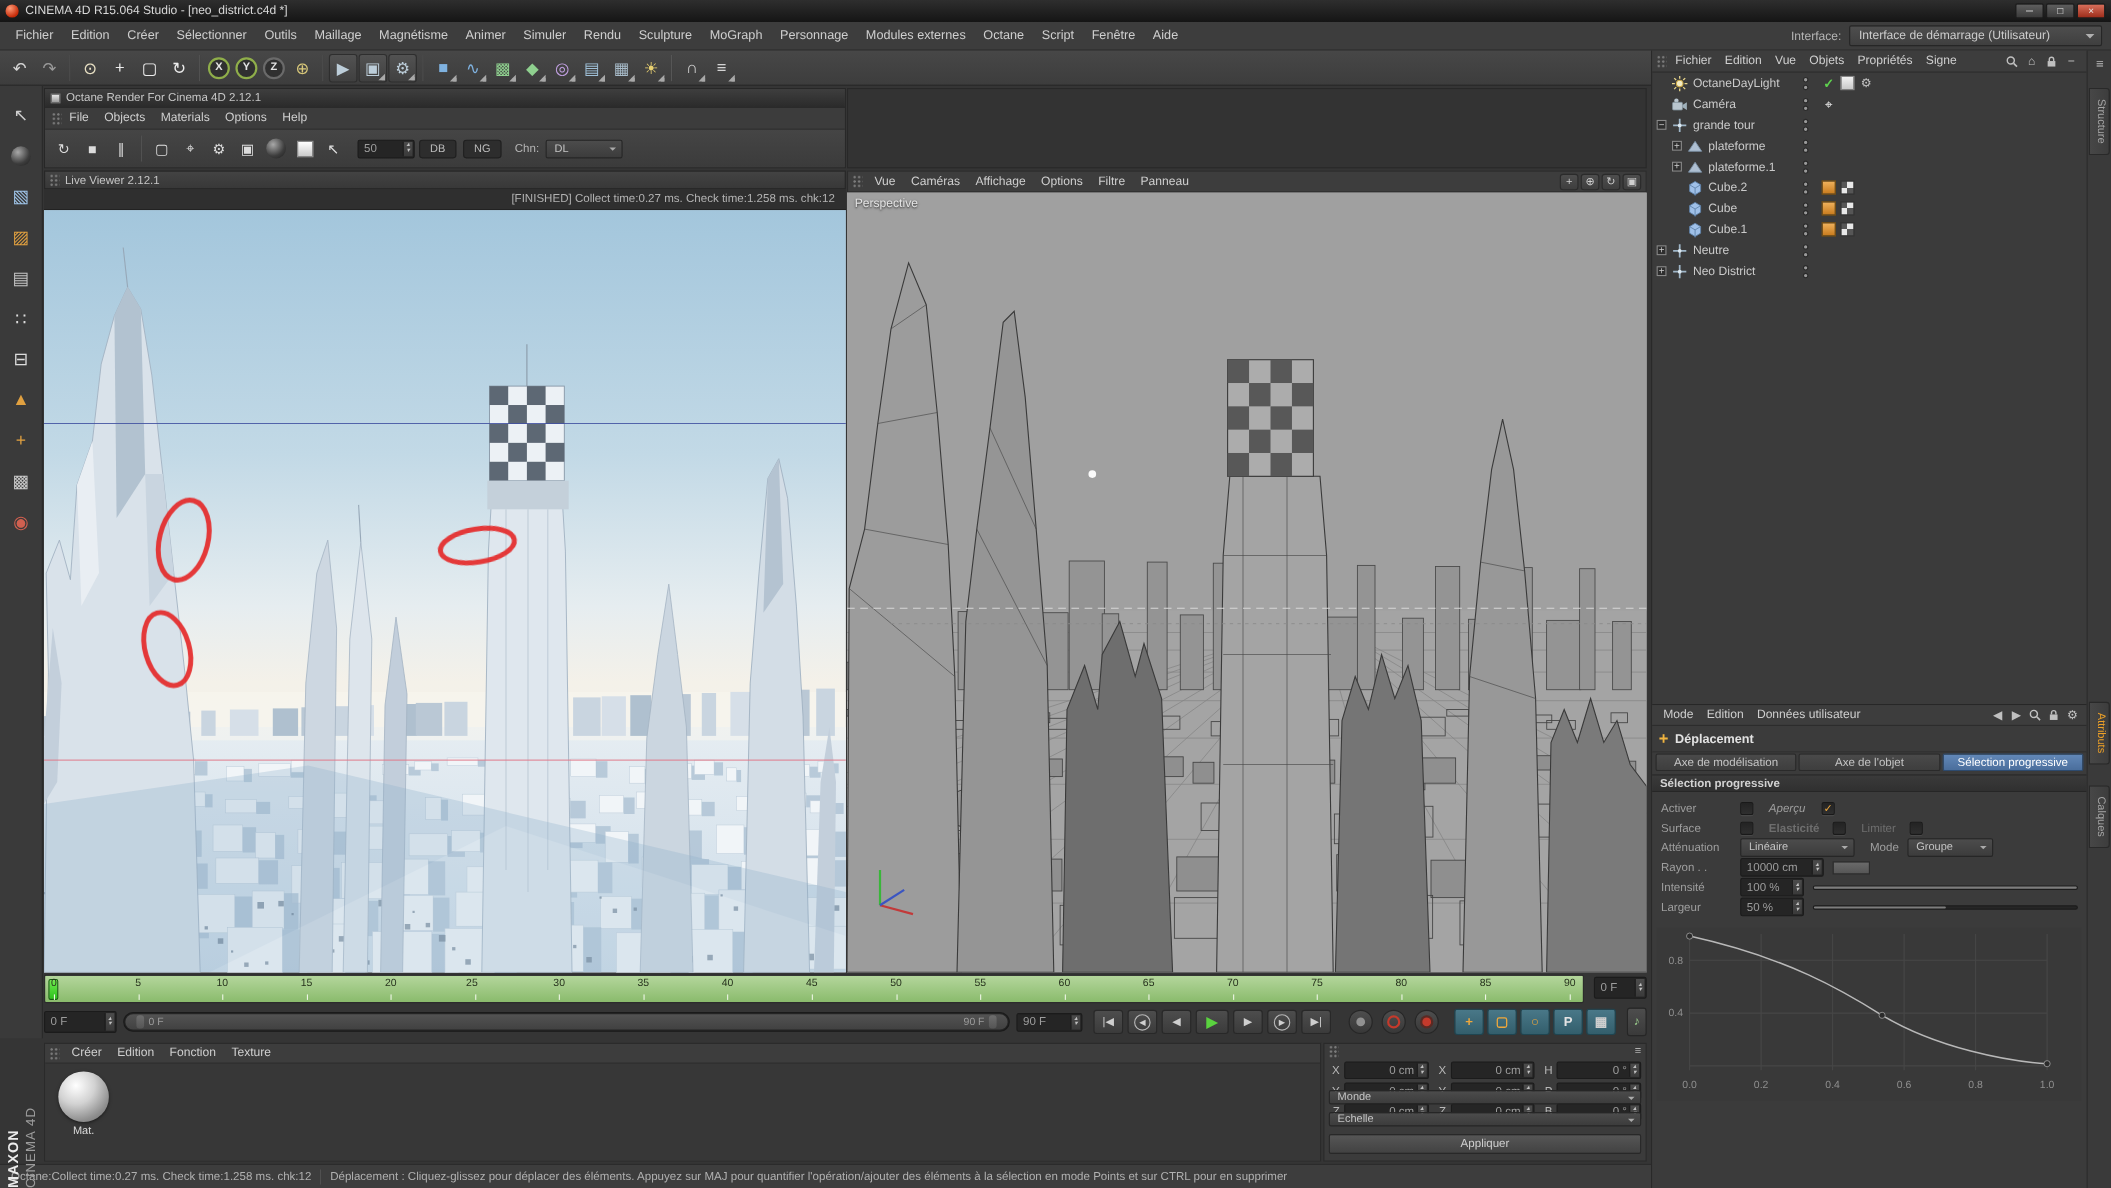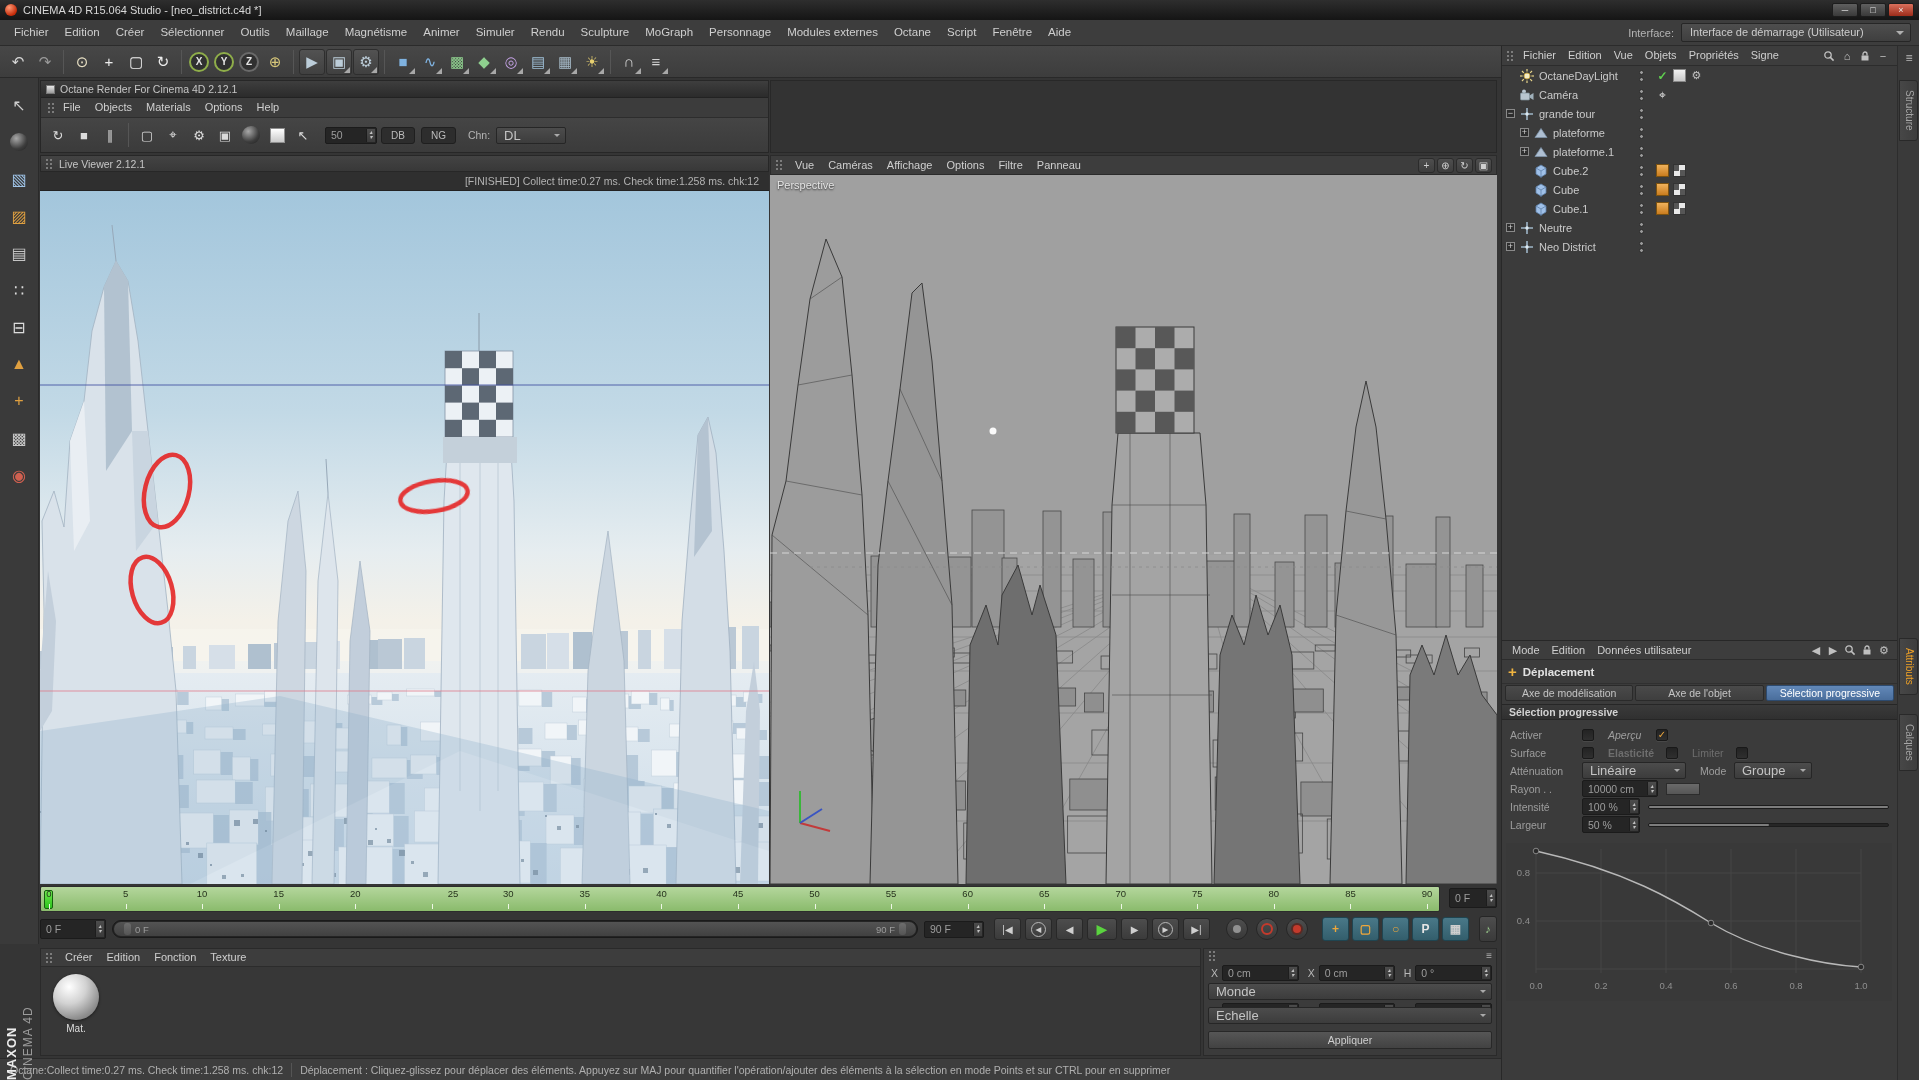--- a/index.html
+++ b/index.html
@@ -36,21 +36,21 @@
   #octane-menus{height:20px;background:#3c3c3c;border-bottom:1px solid #2d2d2d;display:flex;align-items:center;padding-left:6px;}
   #octane-menus .menu-item{font-size:11px;padding:0 7px;}
   #octane-toolbar{height:34px;background:linear-gradient(#454545,#3b3b3b);display:flex;align-items:center;gap:2px;padding:0 5px;}
   #octane-toolbar .tool-icon{width:24px;height:24px;font-size:13px;}
   .pill{background:#2d2d2d;border:1px solid #1f1f1f;border-radius:3px;padding:2px 9px;font-size:10px;color:#bcbcbc;margin:0 2px;}
   .spinfield{height:17px;background:#252525;border:1px solid #1b1b1b;border-radius:2px;color:#9d9d9d;font-size:10.5px;display:inline-flex;align-items:center;padding-left:5px;padding-right:12px;position:relative;white-space:nowrap;}
   .spin-arrows{position:absolute;right:1px;top:1px;bottom:1px;width:9px;background:linear-gradient(#4c4c4c,#3a3a3a);border-left:1px solid #1d1d1d;display:flex;flex-direction:column;align-items:center;justify-content:center;color:#c0c0c0;}
   .spin-arrows:before{content:"▴";font-size:6px;line-height:5px;}
   .spin-arrows:after{content:"▾";font-size:6px;line-height:5px;}
   .chn-label{color:#b4b4b4;font-size:10.5px;margin:0 4px 0 8px;}
-  .mini-dd{height:17px;background:linear-gradient(#4c4c4c,#3c3c3c);border:1px solid #262626;border-radius:2px;color:#c4c4c4;font-size:13px;display:inline-flex;align-items:center;padding:0 18px 0 7px;position:relative;white-space:nowrap;}
+  .mini-dd{height:17px;background:linear-gradient(#4c4c4c,#3c3c3c);border:1px solid #262626;border-radius:2px;color:#c4c4c4;font-size:10px;display:inline-flex;align-items:center;padding:0 18px 0 7px;position:relative;white-space:nowrap;}
   .mini-dd:after{content:"";position:absolute;right:5px;top:42%;border:3.5px solid transparent;border-top-color:#aaa;}
   
   #viewer-titlebar{left:40px;top:155px;width:729px;height:17px;background:linear-gradient(#434343,#383838);border:1px solid #272727;display:flex;align-items:center;padding:0 4px;gap:5px;font-size:10.5px;color:#c6c6c6;}
   .grip{width:9px;height:12px;background-image:radial-gradient(#7c7c7c 1px,transparent 1.2px);background-size:4px 4px;flex:none;}
   #viewer-status{left:40px;top:172px;width:729px;height:19px;background:#2f2f2f;border-bottom:1px solid #222;color:#b2b2b2;font-size:10.5px;display:flex;align-items:center;justify-content:flex-end;padding-right:10px;}
   #render-view{left:40px;top:191px;width:729px;height:693px;background:#888;}
   #render-view svg{position:absolute;inset:0;width:100%;height:100%;}
   
   #vp-filler{left:770px;top:80px;width:727px;height:73px;background:#333333;border:1px solid #282828;}
   #vp-menubar{left:770px;top:155px;width:727px;height:20px;background:#3d3d3d;border:1px solid #2b2b2b;display:flex;align-items:center;padding:0 4px;gap:4px;}
@@ -92,21 +92,21 @@
   #mat-thumb{position:absolute;left:8px;top:7px;width:54px;text-align:center;}
   #mat-ball{width:46px;height:46px;margin:0 auto;border-radius:50%;background:radial-gradient(circle at 35% 28%,#ffffff,#d2d2d2 38%,#8f8f8f 72%,#676767);box-shadow:0 1px 3px rgba(0,0,0,.5);}
   #mat-name{margin-top:3px;font-size:10px;color:#dcdcdc;}
   
   #coord-panel{left:1203px;top:948px;width:294px;height:108px;background:#3b3b3b;border:1px solid #2a2a2a;}
   #coord-head{height:13px;display:flex;align-items:center;padding:1px 4px;}
   #coord-grid{position:absolute;top:16px;left:4px;right:4px;display:flex;gap:6px;}
   .coord-col{flex:1;}
   .coord-row{display:flex;align-items:center;gap:4px;margin-bottom:3px;}
   .coord-label{width:10px;text-align:right;color:#b8b8b8;font-size:10.5px;}
-  .coordf{flex:1;height:16px;}
+  .coordf{flex:1;height:16px;justify-content:flex-end;}
   #coord-foot{position:absolute;left:4px;right:4px;bottom:6px;display:flex;gap:7px;flex-direction:column;}
   .btn{background:linear-gradient(#565656,#424242);border:1px solid #282828;border-radius:2px;color:#cfcfcf;text-align:center;padding:2px 0;font-size:10.5px;flex:1;}
   #coord-foot .mini-dd{flex:1;justify-content:flex-start;}
   
   #statusbar{left:0;top:1058px;width:1501px;height:22px;background:#3d3d3d;border-top:1px solid #2a2a2a;display:flex;align-items:center;font-size:10.5px;color:#b0b0b0;}
   #statusbar .sdiv{width:1px;height:14px;background:#2a2a2a;border-right:1px solid #555;margin:0 8px;}
   
   #right-panel{left:1501px;top:46px;width:396px;height:1034px;background:#3b3b3b;border-left:1px solid #282828;}
   #om-menus{height:20px;background:#3d3d3d;border-bottom:1px solid #2c2c2c;display:flex;align-items:center;padding:0 4px;gap:2px;}
   #om-menus .menu-item{font-size:11px;padding:0 6px;}
@@ -927,21 +927,21 @@
     <span class="rtick-label" style="left: 8px;">0</span>
         <i class="rtick-mark" style="left: 8px;"></i>
         <span class="rtick-label" style="left: 84.5556px;">5</span>
         <i class="rtick-mark" style="left: 84.5556px;"></i>
         <span class="rtick-label" style="left: 161.111px;">10</span>
         <i class="rtick-mark" style="left: 161.111px;"></i>
         <span class="rtick-label" style="left: 237.667px;">15</span>
         <i class="rtick-mark" style="left: 237.667px;"></i>
         <span class="rtick-label" style="left: 314.222px;">20</span>
         <i class="rtick-mark" style="left: 314.222px;"></i>
-        <span class="rtick-label" style="left: 412px;">25</span>
+        <span class="rtick-label" style="left: 388px;">25</span>
         <i class="rtick-mark" style="left: 390.778px;"></i>
         <span class="rtick-label" style="left: 467.333px;">30</span>
         <i class="rtick-mark" style="left: 467.333px;"></i>
         <span class="rtick-label" style="left: 543.889px;">35</span>
         <i class="rtick-mark" style="left: 543.889px;"></i>
         <span class="rtick-label" style="left: 620.444px;">40</span>
         <i class="rtick-mark" style="left: 620.444px;"></i>
         <span class="rtick-label" style="left: 697px;">45</span>
         <i class="rtick-mark" style="left: 697px;"></i>
         <span class="rtick-label" style="left: 773.556px;">50</span>

